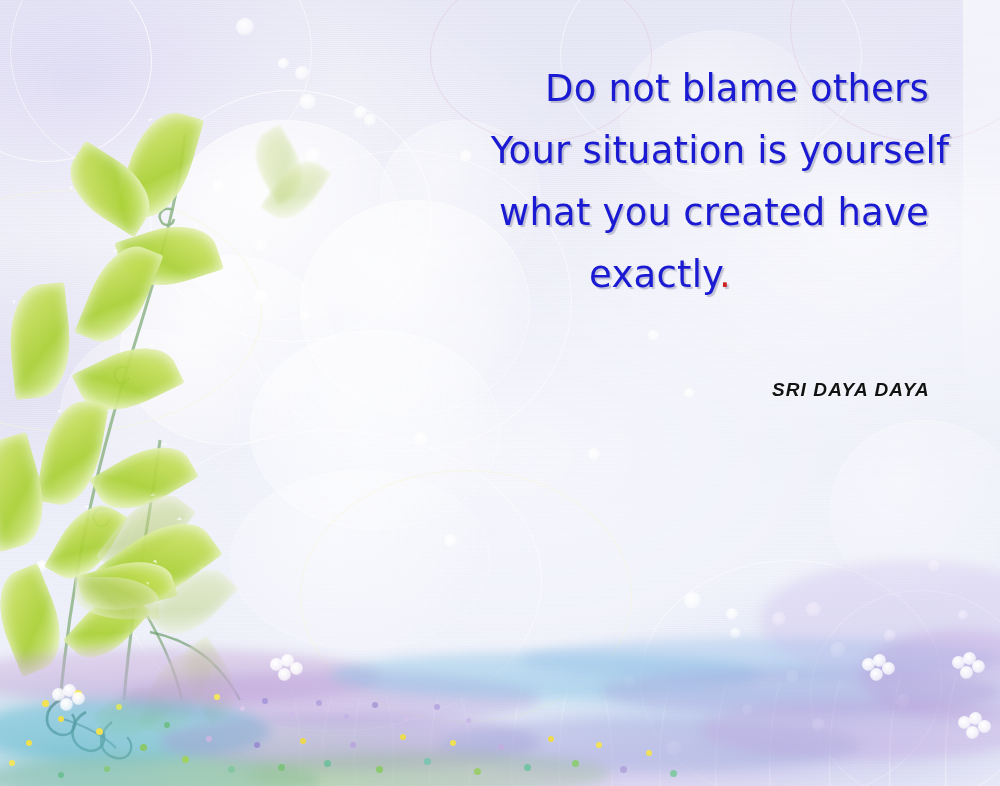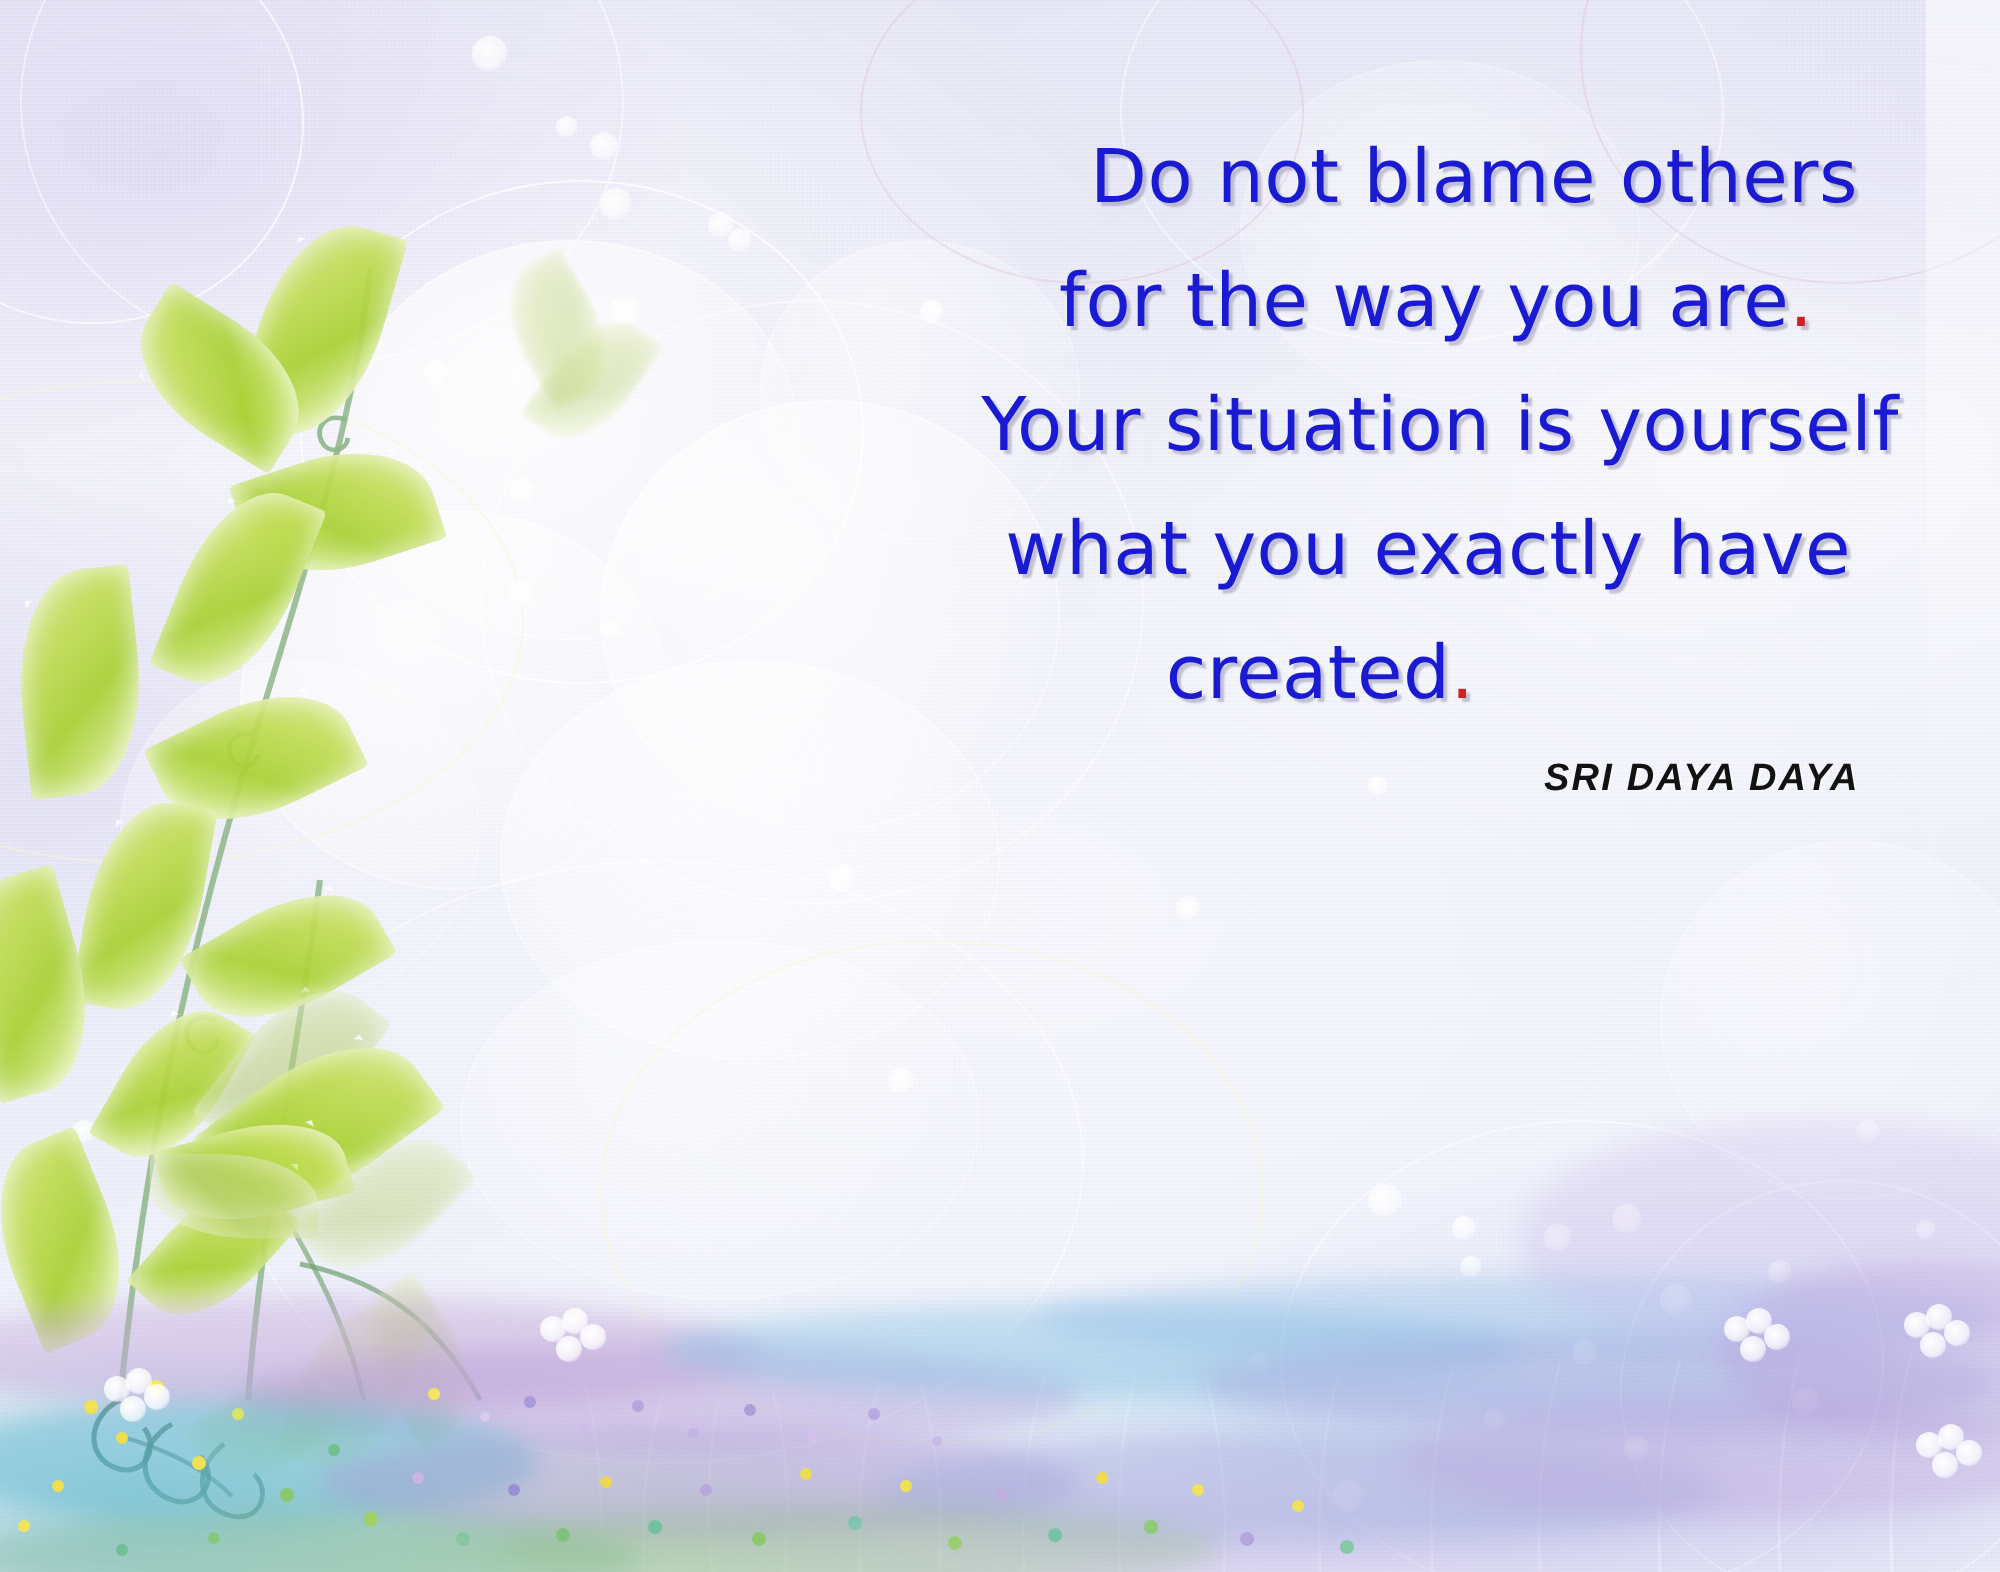--- a/index.html
+++ b/index.html
@@ -357,29 +357,26 @@
         <i style="left:8px;top:14px;"></i>
     </div>
   </div>
 
   <div class="layer" id="right-panel"></div>
 
   <div id="quote-block">
     <div class="qline l1">
       <span>Do not blame others</span><span class="dot"></span>
     </div>
-    <div class="qline l2">
-      <span>for the way you are</span><span class="dot">.</span>
-    </div>
     <div class="qline l3">
       <span>Your situation is yourself</span><span class="dot"></span>
     </div>
     <div class="qline l4">
-      <span>what you exactly have</span><span class="dot"></span>
+      <span>what you created have</span><span class="dot"></span>
     </div>
     <div class="qline l5">
-      <span>created</span><span class="dot">.</span>
+      <span>exactly</span><span class="dot">.</span>
     </div>
   </div>
 
   <div id="attribution">SRI DAYA DAYA</div>
 
 </div>
 
 </body></html>

